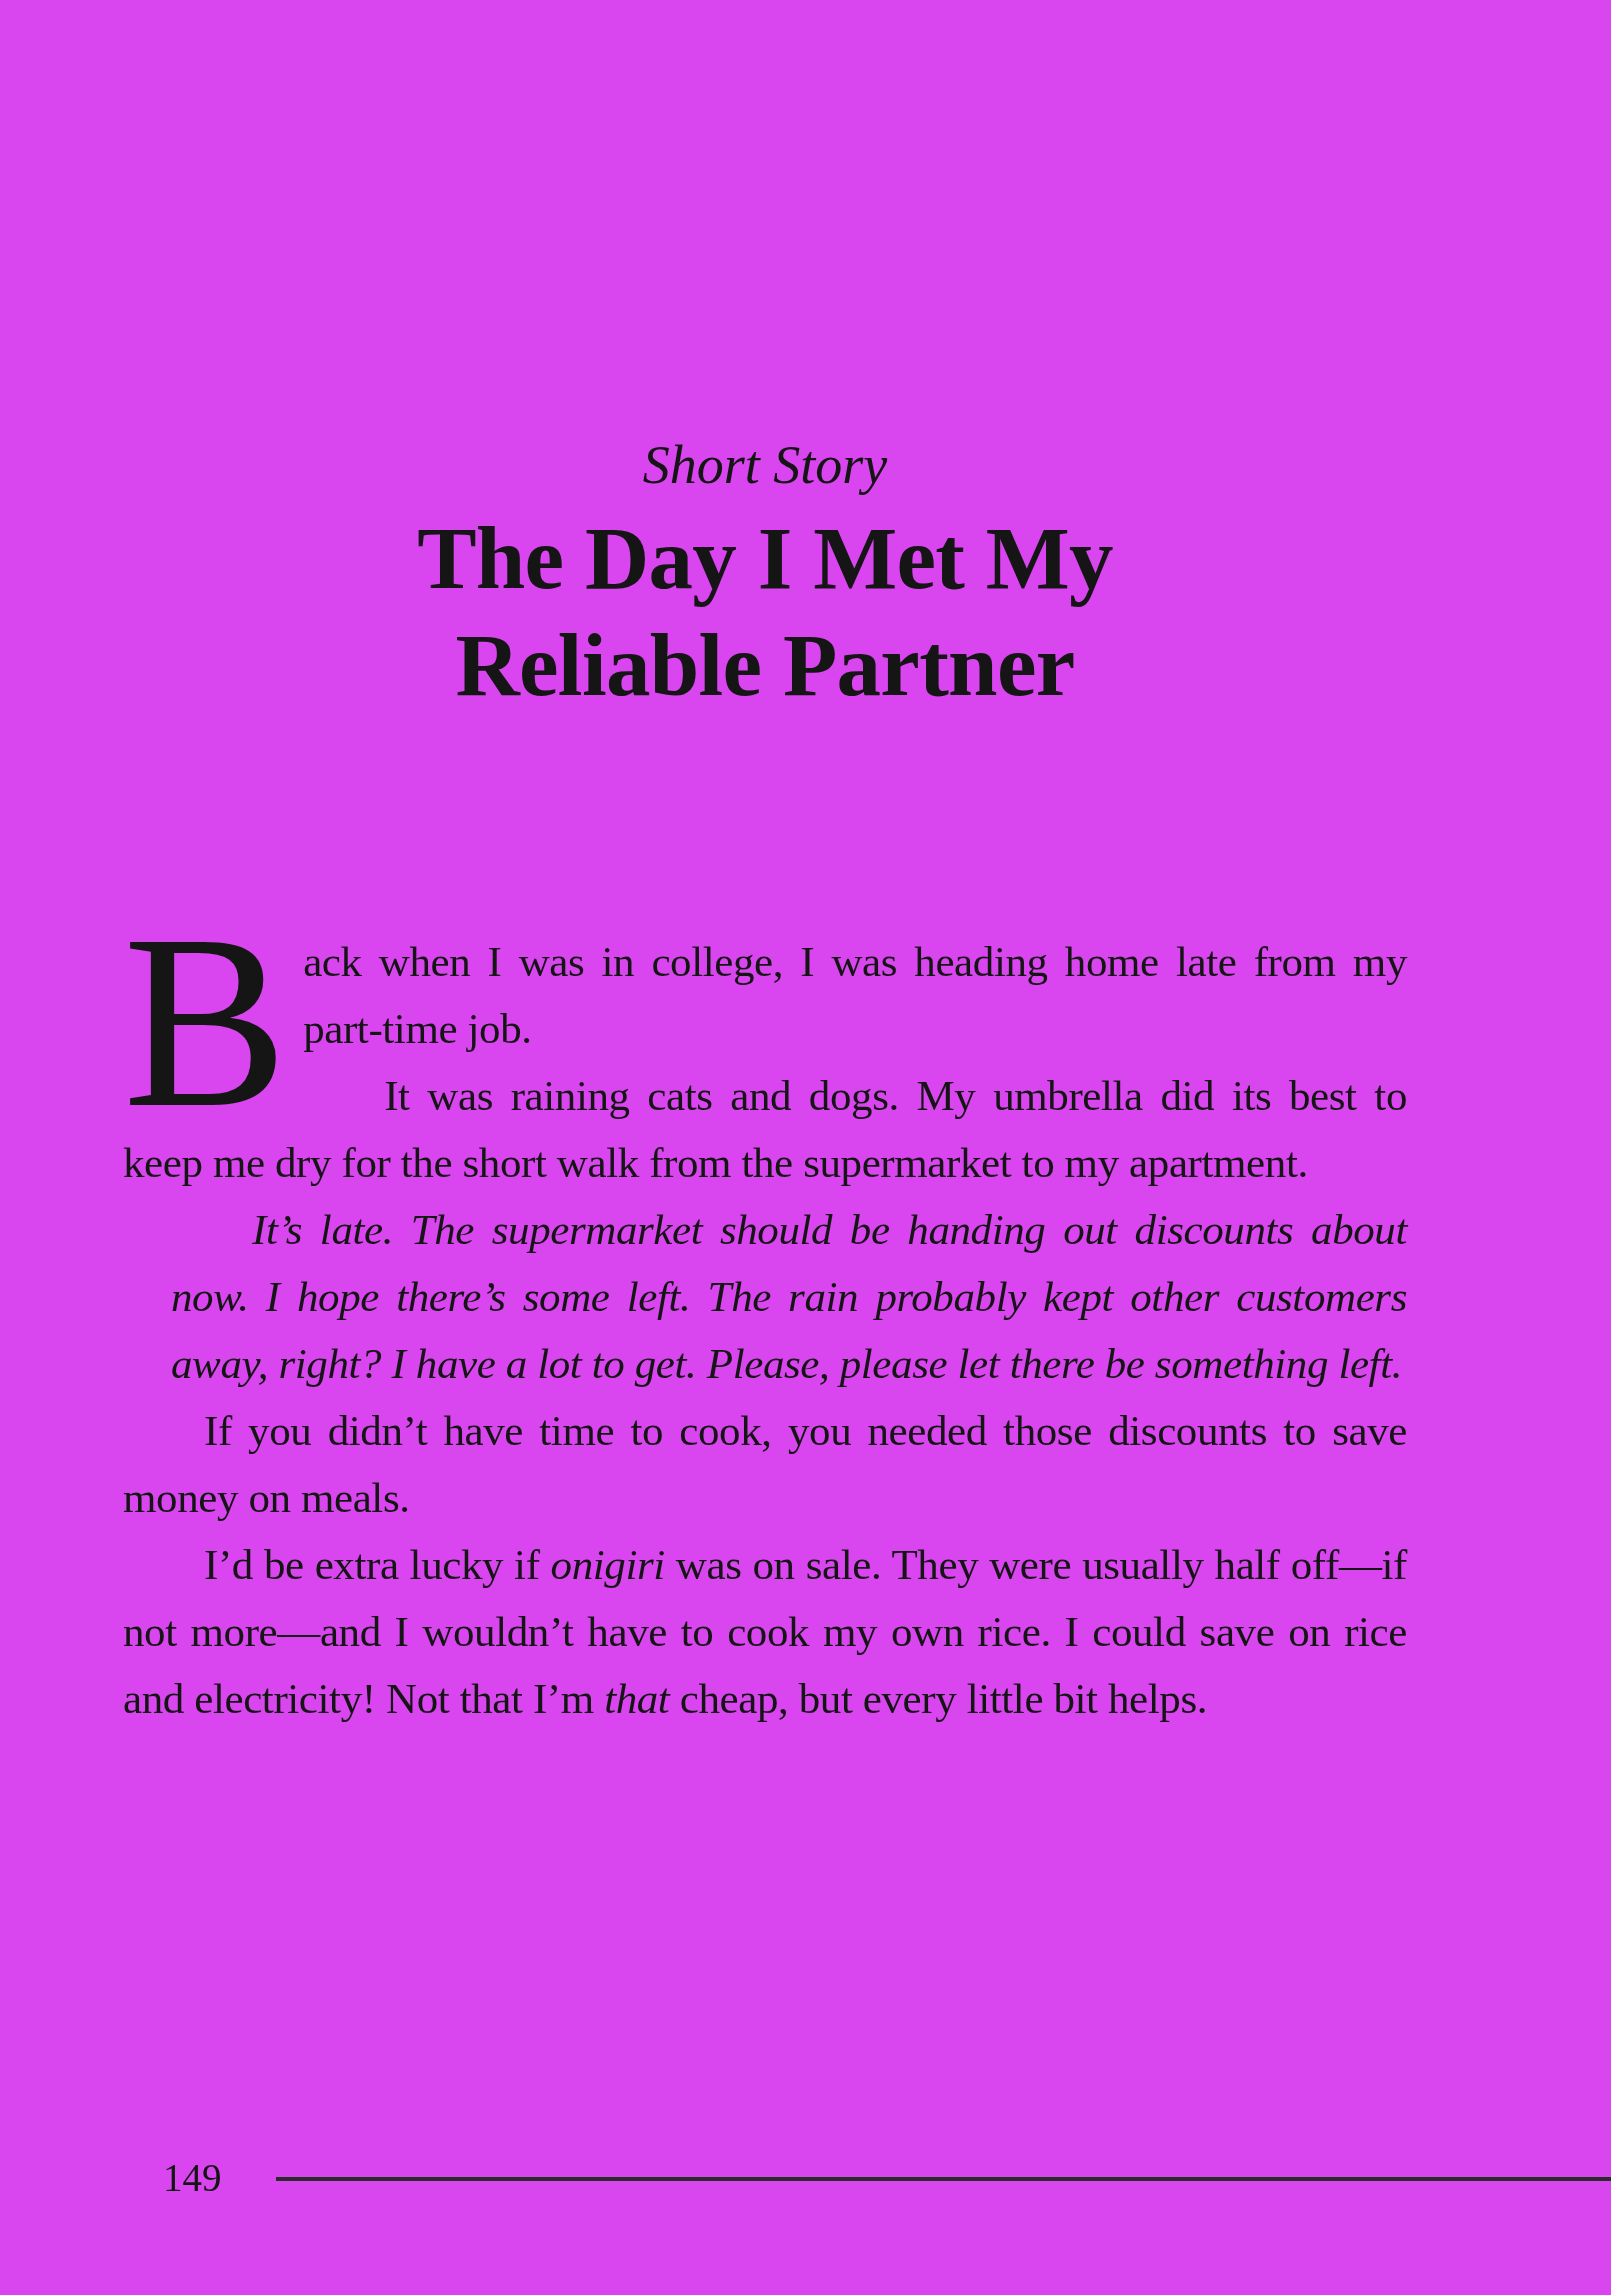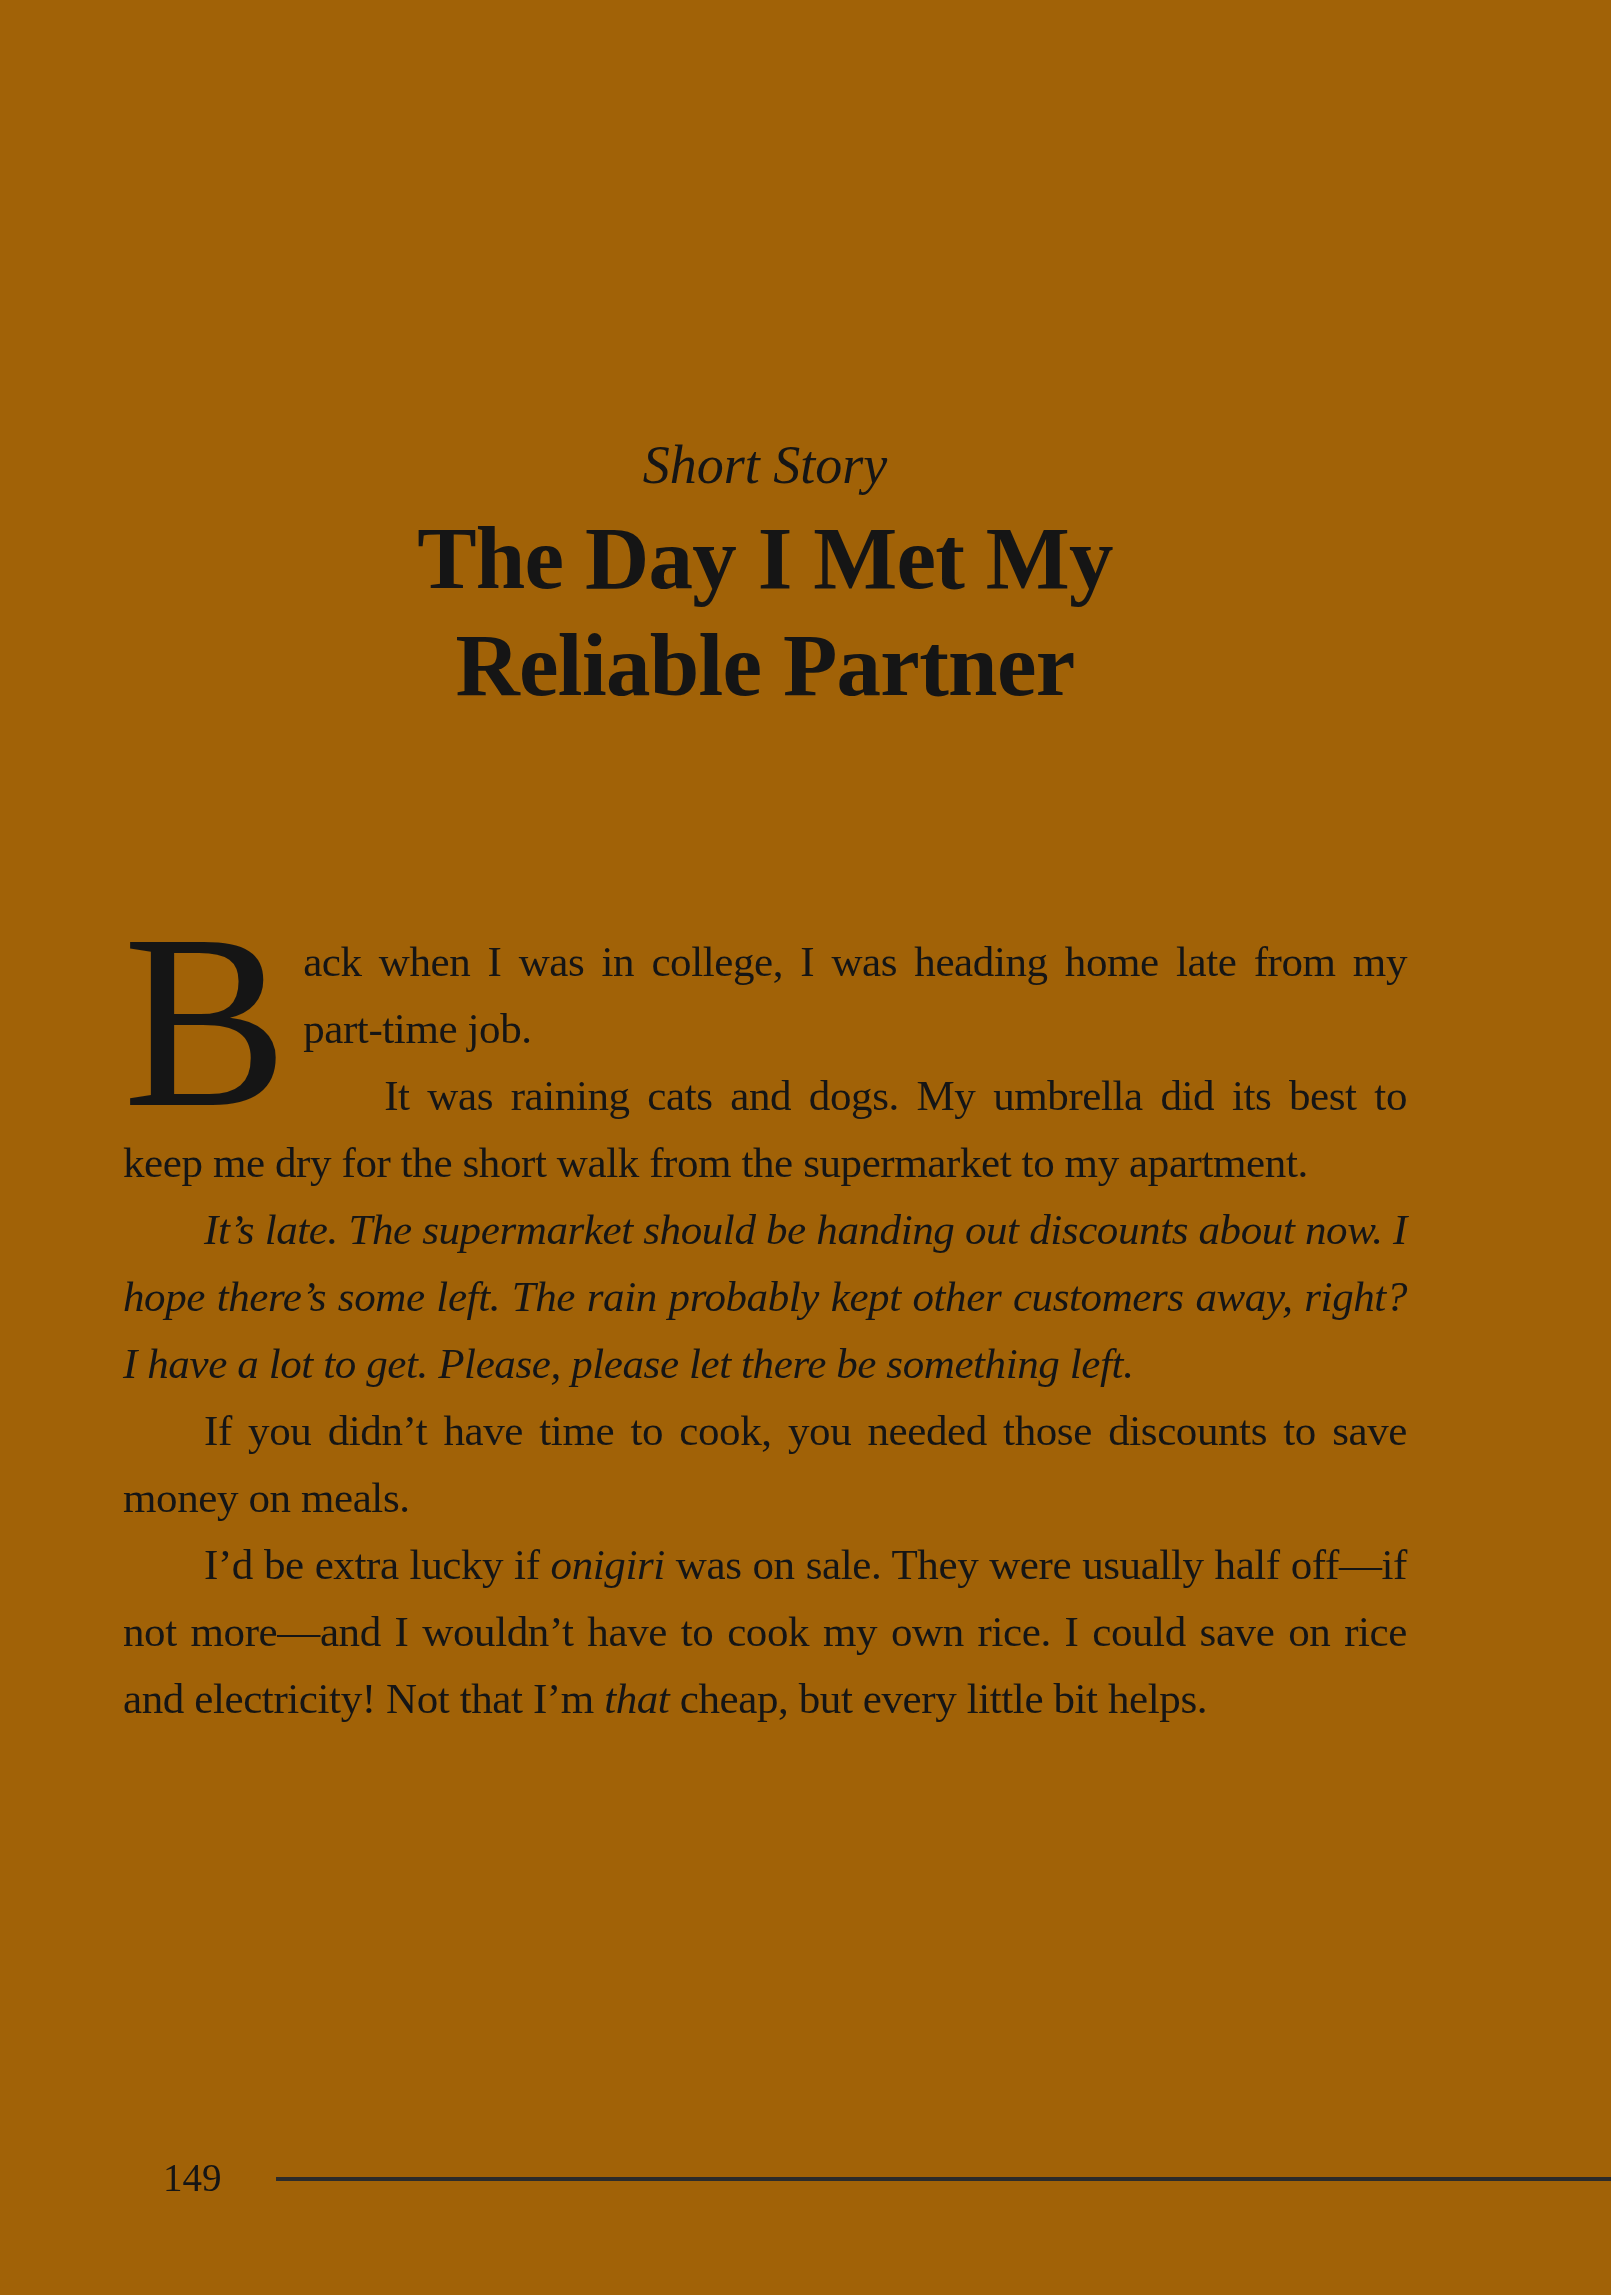--- a/index.html
+++ b/index.html
@@ -4,21 +4,21 @@
 <style>
   html, body {
     margin: 0;
     padding: 0;
     background: #ffffff;
   }
   .page {
     position: relative;
     width: 1611px;
     height: 2295px;
-    background: #a16207;
+    background: #d946ef;
     color: #151515;
     font-family: "Liberation Serif", "DejaVu Serif", serif;
     overflow: hidden;
   }
 
   
   .heading {
     position: absolute;
     left: 123px;
     right: 204px;
@@ -54,21 +54,21 @@
     font-size: 43px;
     line-height: 67px;
     text-align: justify;
     letter-spacing: -0.4px;
   }
   .story p {
     margin: 0;
     padding: 0;
   }
   .story p.indent { text-indent: 81px; }
-  .story p.italic { font-style: italic; }
+  .story p.italic { font-style: italic; margin-left: 48px; }
   .story .seg-italic { font-style: italic; }
   .drop-cap {
     float: left;
     font-size: 247px;
     line-height: 179px;
     height: 179px;
     margin: 4.3px 15.8px 0 0;
     font-weight: 400;
   }
 

